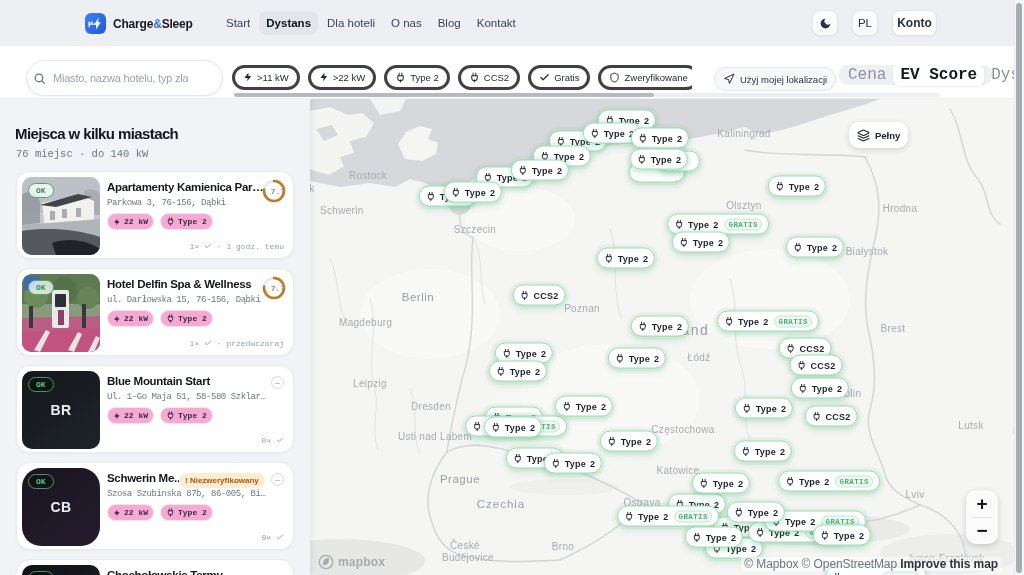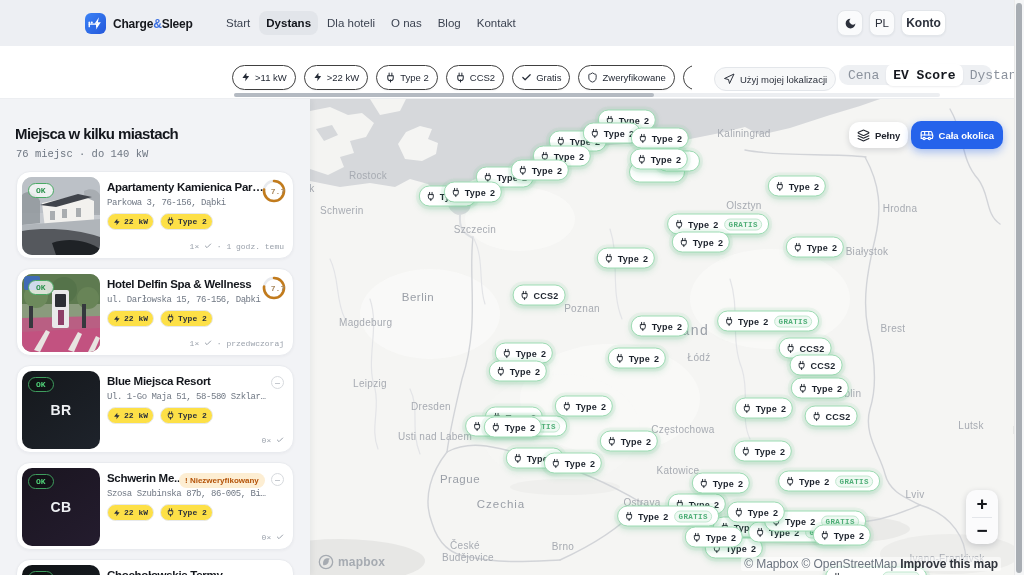--- a/index.html
+++ b/index.html
@@ -9,52 +9,52 @@
 
   
   .nav { position:absolute; left:0; top:0; width:1024px; height:46px; background:#edeff3; z-index:30; display:flex; align-items:center; }
   .logo { position:absolute; left:85px; top:13px; display:flex; align-items:center; gap:7px; }
   .logo-badge { width:21px; height:21px; border-radius:6px; background:linear-gradient(135deg,#3b82f6,#2458db); display:flex; align-items:center; justify-content:center; }
   .logo-text { font-size:12px; font-weight:bold; color:#16181d; letter-spacing:-0.2px; }
   .logo-text .amp { color:#3b6fe0; }
   .navlinks { position:absolute; left:219px; top:0; height:46px; display:flex; align-items:center; gap:2px; font-size:11.5px; color:#3c4351; }
   .navlinks a { text-decoration:none; color:#3c4351; padding:6px 7px; white-space:nowrap; }
   .navlinks a.active { background:#e2e5ea; border-radius:8px; color:#10131a; font-weight:bold; }
-  .navbtns { position:absolute; right:78px; top:10px; display:flex; gap:6px; }
+  .navbtns { position:absolute; right:87px; top:10px; display:flex; gap:14px; }
   .nbtn { height:26px; background:#fafbfc; border:1px solid #e3e6ea; border-radius:8px; display:flex; align-items:center; justify-content:center; font-size:11.5px; color:#2c313c; box-shadow:0 1px 2px rgba(20,30,50,.05); }
   .nbtn.sq { width:26px; }
   .nbtn.konto { width:45px; font-weight:bold; background:#fff; font-size:12px; }
 
   
   .searchrow { position:absolute; left:0; top:46px; width:1024px; height:53px; background:#fff; border-bottom:1px solid #eceef1; z-index:29; }
   .searchbox { position:absolute; left:26px; top:14px; width:197px; height:36px; border:1px solid #e3e6ea; border-radius:18px; background:#fff; box-shadow:0 1px 2px rgba(20,30,50,.04); display:flex; align-items:center; padding-left:6px; gap:7px; }
   .searchbox .ph { font-size:11px; letter-spacing:-0.2px; color:#9aa3af; white-space:nowrap; overflow:hidden; }
   .chips { position:absolute; left:232px; top:13px; width:460px; height:36px; overflow:hidden; display:flex; gap:8px; align-items:center; }
-  .chip { flex:none; height:25px; background:#fff; border:1px solid #404040; border-radius:13px; display:flex; align-items:center; gap:4px; padding:0 8px; font-size:9.5px; color:#252b36; box-shadow:0 1px 2px rgba(20,30,50,.04); }
+  .chip { flex:none; height:25px; background:#fff; border:3px solid #404040; border-radius:13px; display:flex; align-items:center; gap:4px; padding:0 8px; font-size:9.5px; color:#252b36; box-shadow:0 1px 2px rgba(20,30,50,.04); }
   .hscroll { position:absolute; left:234px; top:47px; width:706px; height:4px; background:#eceef1; border-radius:2px; }
   .hscroll .thumb { position:absolute; left:0; top:0; width:420px; height:4px; background:#b4bac2; border-radius:2px; }
   .locbtn { position:absolute; left:714px; top:21px; height:24px; background:#f7f8f9; border:1px solid #e3e6ea; border-radius:12px; display:flex; align-items:center; gap:5px; padding:0 8px; font-size:9.5px; color:#2c313c; white-space:nowrap; }
-  .seg { position:absolute; left:839px; top:19px; width:153px; height:20px; background:#eef0f3; border-radius:9px; display:flex; align-items:center; padding:2px; font-family:"Liberation Mono", monospace; font-size:13px; color:#8b929d; }
+  .seg { position:absolute; left:839px; top:19px; width:153px; height:20px; background:#eef0f3; border-radius:9px; display:flex; align-items:center; padding:2px; font-family:"Liberation Mono", monospace; font-size:16px; color:#8b929d; }
   .seg .s { padding:0 7px; height:22px; display:flex; align-items:center; white-space:nowrap; }
   .seg .s.on { background:#fff; border-radius:7px; color:#15181f; font-weight:bold; box-shadow:0 1px 2px rgba(20,30,50,.08); }
 
   
   .main { position:absolute; left:0; top:99px; width:1024px; height:476px; }
   .sidebar { position:absolute; left:0; top:0; width:310px; height:476px; background:#f2f3f6; overflow:hidden; z-index:5; box-shadow:2px 0 6px rgba(20,30,50,.06); }
   .sb-h1 { position:absolute; left:15px; top:26px; font-size:15px; font-weight:bold; color:#14171d; letter-spacing:-0.6px; }
   .sb-sub { position:absolute; left:16px; top:49px; font-family:"Liberation Mono", monospace; font-size:10.5px; color:#6e7682; }
 
   .card { position:absolute; left:16px; width:278px; height:88px; background:#fff; border:1px solid #e9ebef; border-radius:14px; box-shadow:0 1px 3px rgba(20,30,50,.04); }
   .cimg { position:absolute; left:5px; top:5px; width:78px; height:78px; border-radius:10px; overflow:hidden; }
   .okpill { position:absolute; left:6px; top:6px; height:15px; padding:4px 7px; border:1px solid #49a964; border-radius:8px; color:#2f9350; font-family:"Liberation Mono", monospace; font-size:8px; font-weight:bold; display:flex; align-items:center; background:rgba(255,255,255,.75); }
   .okpill.dark { background:rgba(10,14,12,.5); color:#4fce77; border-color:#3f9d5e; }
   .ctitle { position:absolute; left:90px; top:9px; width:160px; font-size:11.5px; letter-spacing:-0.3px; font-weight:bold; color:#14171d; white-space:nowrap; overflow:hidden; text-overflow:ellipsis; }
   .caddr { position:absolute; left:90px; top:26px; width:185px; font-family:"Liberation Mono", monospace; font-size:9px; letter-spacing:-0.45px; color:#707884; white-space:nowrap; overflow:hidden; }
   .crow { position:absolute; left:90px; top:41px; display:flex; gap:6px; }
-  .mchip { height:17px; background:#fde047; border:1px solid #e7e9ec; border-radius:9px; display:flex; align-items:center; gap:3px; padding:0 5px; font-family:"Liberation Mono", monospace; font-size:8px; font-weight:bold; color:#2c313c; }
+  .mchip { height:17px; background:#f9a8d4; border:1px solid #e7e9ec; border-radius:9px; display:flex; align-items:center; gap:3px; padding:0 5px; font-family:"Liberation Mono", monospace; font-size:8px; font-weight:bold; color:#2c313c; }
   .cfoot { position:absolute; right:9px; bottom:7px; font-family:"Liberation Mono", monospace; font-size:8px; color:#9aa1ab; }
   .cring { position:absolute; right:7px; top:7px; width:24px; height:24px; }
   .cring .num { position:absolute; left:4px; top:0; width:24px; height:24px; display:flex; align-items:center; justify-content:center; font-family:"Liberation Mono", monospace; font-size:8px; font-weight:bold; color:#a98a63; }
   .cnone { position:absolute; right:9px; top:10px; width:13px; height:13px; border:1px solid #d7dade; border-radius:50%; color:#a5abb4; font-size:9px; display:flex; align-items:center; justify-content:center; }
   .badge-unv { height:15px; padding:0 6px; background:#fdeed3; border-radius:8px; color:#b45309; font-size:8px; white-space:nowrap; font-weight:bold; display:inline-flex; align-items:center; gap:3px; }
 
   
   .map { position:absolute; left:310px; top:0; width:714px; height:476px; background:#f6f6f4; overflow:hidden; }
   .map svg.base { position:absolute; left:0; top:0; }
 
@@ -100,20 +100,27 @@
         <svg width="13" height="13" viewBox="0 0 24 24" fill="#2c313c">
           <path d="M12 3a6 6 0 0 0 9 9 9 9 0 1 1-9-9Z"></path>
         </svg>
       </div>
     <div class="nbtn sq">PL</div>
     <div class="nbtn konto">Konto</div>
   </div>
 </div>
 
 <div class="searchrow">
+  <div class="searchbox">
+    <svg width="13" height="13" viewBox="0 0 24 24" fill="none" stroke="#6e7682" stroke-width="2.4" stroke-linecap="round">
+        <circle cx="11" cy="11" r="7"></circle>
+        <path d="m21 21-4-4"></path>
+      </svg>
+    <span class="ph">Miasto, nazwa hotelu, typ zła</span>
+  </div>
   <div class="chips">
     <div class="chip"><svg width="10" height="10" viewBox="0 0 24 24" fill="#252b36">
           <path d="M13 2 4.09 12.97A1 1 0 0 0 4.87 14.6H11l-1 7.4 8.91-10.97a1 1 0 0 0-.78-1.63H13z"></path>
         </svg>&gt;11 kW</div>
     <div class="chip"><svg width="10" height="10" viewBox="0 0 24 24" fill="#252b36">
           <path d="M13 2 4.09 12.97A1 1 0 0 0 4.87 14.6H11l-1 7.4 8.91-10.97a1 1 0 0 0-.78-1.63H13z"></path>
         </svg>&gt;22 kW</div>
     <div class="chip"><svg width="11" height="11" viewBox="0 0 24 24" fill="none" stroke="#252b36" stroke-width="2.2" stroke-linecap="round" stroke-linejoin="round">
           <path d="M12 22v-5"></path>
           <path d="M9 8V2"></path>
@@ -664,32 +671,20 @@
       </div>
 
     <div class="mapbtn btn-pelny">
       <svg width="13" height="13" viewBox="0 0 24 24" fill="none" stroke="#20242d" stroke-width="2" stroke-linecap="round" stroke-linejoin="round">
           <path d="m12.83 2.18a2 2 0 0 0-1.66 0L2.6 6.08a1 1 0 0 0 0 1.83l8.58 3.91a2 2 0 0 0 1.66 0l8.58-3.9a1 1 0 0 0 0-1.83Z"></path>
           <path d="m22 17.65-9.17 4.16a2 2 0 0 1-1.66 0L2 17.65"></path>
           <path d="m22 12.65-9.17 4.16a2 2 0 0 1-1.66 0L2 12.65"></path>
         </svg>
       Pełny
     </div>
-    <div class="mapbtn btn-area">
-      <svg width="14" height="14" viewBox="0 0 24 24" fill="none" stroke="#fff" stroke-width="2" stroke-linecap="round" stroke-linejoin="round">
-          <path d="M8 6v6"></path>
-          <path d="M15 6v6"></path>
-          <path d="M2 12h19.6"></path>
-          <path d="M18 18h3s.5-1.7.8-2.8c.1-.4.2-.8.2-1.2 0-.4-.1-.8-.2-1.2l-1.4-5C20.1 6.8 19.1 6 18 6H4a2 2 0 0 0-2 2v10h3"></path>
-          <circle cx="7" cy="18" r="2"></circle>
-          <path d="M9 18h5"></path>
-          <circle cx="16" cy="18" r="2"></circle>
-        </svg>
-      Cała okolica
-    </div>
     <div class="zoomctl">
       <div class="zi" style="top:0;">+</div>
       <div class="sep"></div>
       <div class="zi" style="top:27px;">−</div>
     </div>
     <div class="mblogo">
       <svg width="16" height="16" viewBox="0 0 24 24">
           <circle cx="12" cy="12" r="10" fill="none" stroke="#9ba1a9" stroke-width="2"></circle>
           <path d="M13.5 6.5c-2 0-4.5 1.5-5.5 4.5-1 3 0 6 0 6s3 .5 5.5-1.5 3-5 2.5-6.5l2-2-2.5-.5z" fill="#9ba1a9"></path>
         </svg>
@@ -790,41 +785,41 @@
         </svg>
         <div class="num">7.7</div>
       </div>
     </div>
 
     <div class="card" style="top:266px;">
       <div class="cimg" style="background:linear-gradient(145deg,#15181c,#1e232b); display:flex; align-items:center; justify-content:center;">
         <span style="color:#eef0f3; font-weight:bold; font-size:14px; letter-spacing:0.5px;">BR</span>
       </div>
       <div class="okpill dark" style="left:11px; top:11px;">OK</div>
-      <div class="ctitle">Blue Miejsca Resort</div>
+      <div class="ctitle">Blue Mountain Start</div>
       <div class="caddr">Ul. 1-Go Maja 51, 58-580 Szklar…</div>
       <div class="crow">
         <div class="mchip"><svg width="8" height="8" viewBox="0 0 24 24" fill="#2c313c">
               <path d="M13 2 4.09 12.97A1 1 0 0 0 4.87 14.6H11l-1 7.4 8.91-10.97a1 1 0 0 0-.78-1.63H13z"></path>
             </svg>22 kW</div>
         <div class="mchip"><svg width="9" height="9" viewBox="0 0 24 24" fill="none" stroke="#2c313c" stroke-width="2.4" stroke-linecap="round" stroke-linejoin="round">
               <path d="M12 22v-5"></path>
               <path d="M9 8V2"></path>
               <path d="M15 8V2"></path>
               <path d="M18 8v5a6 6 0 0 1-12 0V8Z"></path>
             </svg>Type 2</div>
       </div>
       <div class="cfoot">0× <svg width="8" height="8" viewBox="0 0 24 24" fill="none" stroke="#9aa1ab" stroke-width="3" stroke-linecap="round" stroke-linejoin="round" style="vertical-align:-1px">
             <path d="M20 6 9 17l-5-5"></path>
           </svg></div>
       <div class="cnone">–</div>
     </div>
 
     <div class="card" style="top:363px;">
-      <div class="cimg" style="background:linear-gradient(145deg,#1a1520,#241c2e); display:flex; align-items:center; justify-content:center;">
+      <div class="cimg" style="background:linear-gradient(145deg,#1a1520,#241c2e); display:flex; align-items:center; justify-content:center;border-radius:19px;">
         <span style="color:#eef0f3; font-weight:bold; font-size:14px; letter-spacing:0.5px;">CB</span>
       </div>
       <div class="okpill dark" style="left:11px; top:11px;">OK</div>
       <div class="ctitle" style="width:88px;">Schwerin Me...</div>
       <div class="badge-unv" style="position:absolute; left:162px; top:10px;">! Niezweryfikowany</div>
       <div class="caddr">Szosa Szubinska 87b, 86-005, Bi…</div>
       <div class="crow">
         <div class="mchip"><svg width="8" height="8" viewBox="0 0 24 24" fill="#2c313c">
               <path d="M13 2 4.09 12.97A1 1 0 0 0 4.87 14.6H11l-1 7.4 8.91-10.97a1 1 0 0 0-.78-1.63H13z"></path>
             </svg>22 kW</div>

